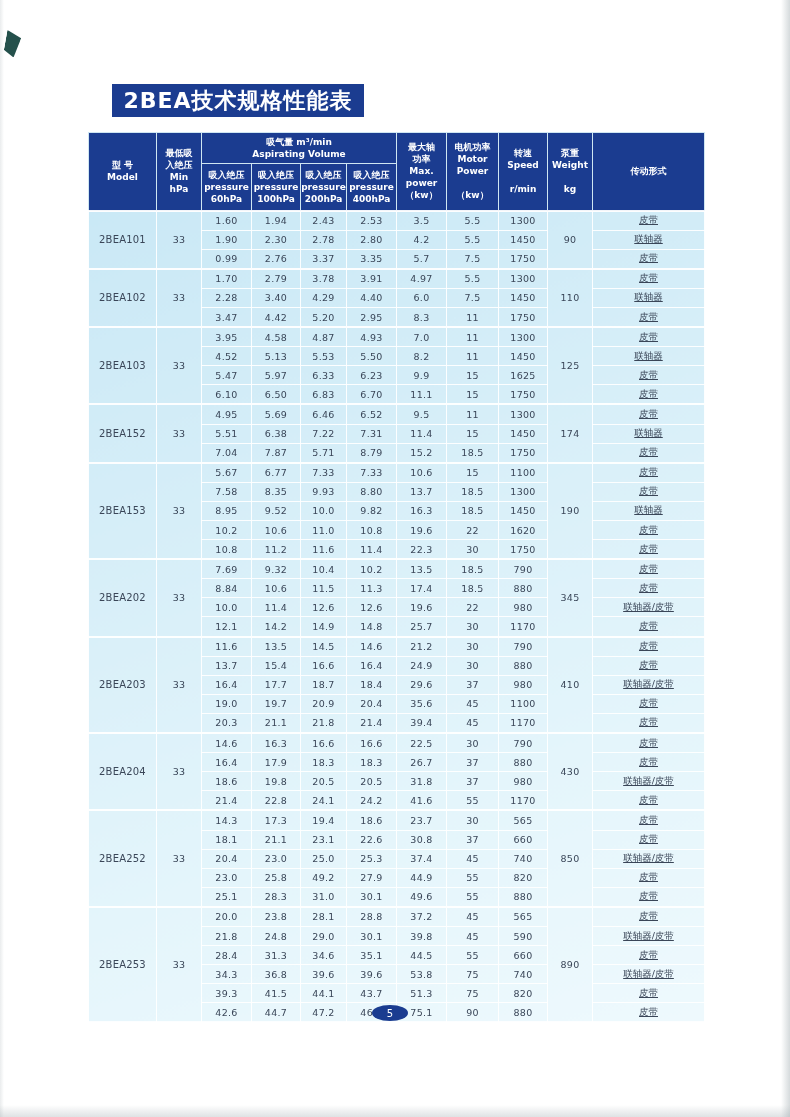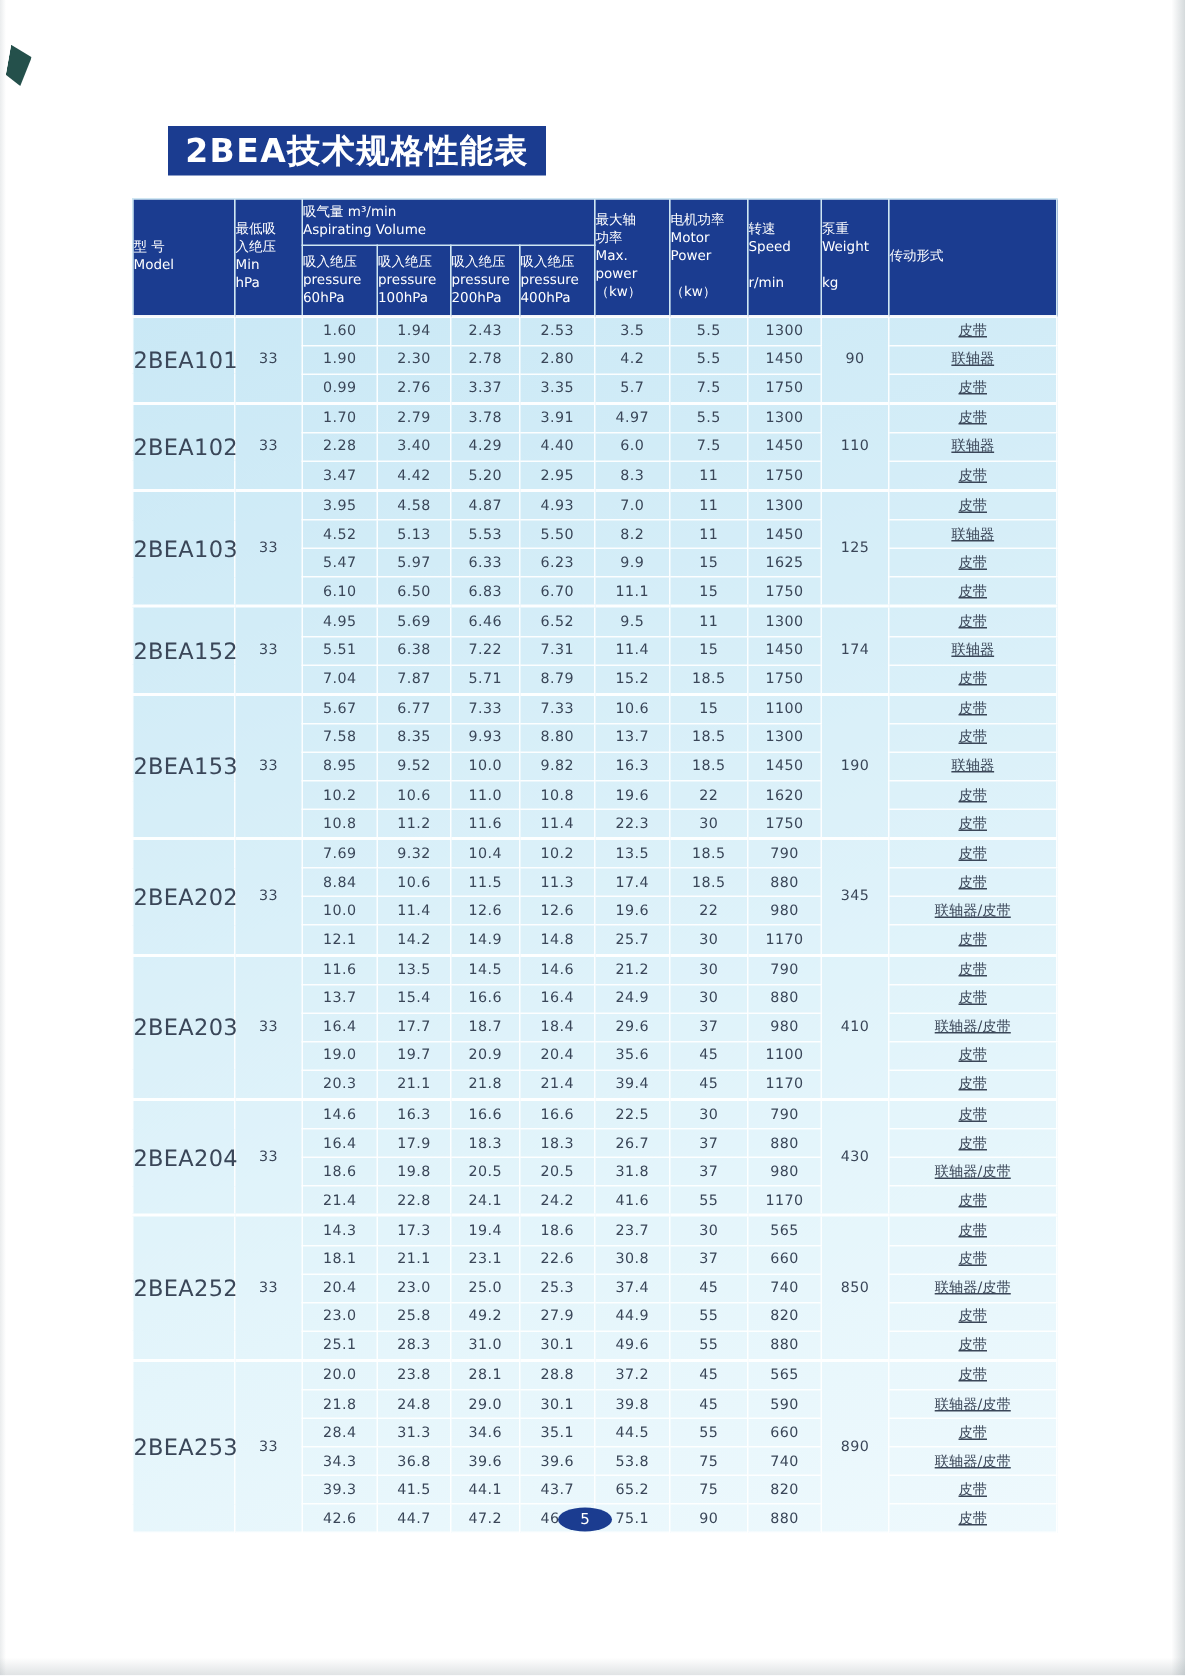--- a/index.html
+++ b/index.html
@@ -25,33 +25,33 @@
     background:#1b3c90; color:#ffffff; display:flex; align-items:center; justify-content:center;
     font-size:22px; font-weight:bold; letter-spacing:1px;margin-left:24px;
   }
 
   table.spec {
     position:absolute; left:88px; top:132px; width:616px;
     border-collapse:collapse; table-layout:fixed;
     background:linear-gradient(160deg, #c7e7f5 0%, #d6eef8 38%, #e4f5fb 72%, #eef9fd 100%);
   }
   table.spec th {
-    background:#1b3c90; color:#ffffff; font-weight:normal;
-    border:1px solid #cfe6f2; text-align:left; vertical-align:middle;
+    background:#1b3c90; color:#ffffff; font-weight:bold;
+    border:1px solid #cfe6f2; text-align:center; vertical-align:middle;
     white-space:pre-line; font-size:9px; line-height:1.35; padding:1px 0;
   }
   table.spec thead tr.h1 th.span2 { height:auto; }
   table.spec thead tr.h1 { height:31px; }
   table.spec thead tr.h2 { height:47px; }
   table.spec td {
     border:1px solid rgba(255,255,255,.92); text-align:center; vertical-align:middle;
     font-size:9.5px; color:#3a4658; height:18.1px; padding:0; letter-spacing:.3px;
   }
   table.spec td.gfirst { border-top:2px solid rgba(255,255,255,.95); }
-  table.spec td.model { font-size:15px; letter-spacing:.2px; }
+  table.spec td.model { font-size:10px; letter-spacing:.2px; }
   table.spec td.trans { letter-spacing:0;text-decoration:underline; }
 
   .page-num {
     position:absolute; left:372px; top:1005px; width:36px; height:16px;
     background:#1b3c90; border-radius:50%; color:#ffffff;
     display:flex; align-items:center; justify-content:center; font-size:10px;
   }
 </style>
 </head>
 <body>
@@ -549,21 +549,21 @@
           <td>53.8</td>
           <td>75</td>
           <td>740</td>
           <td class="trans">联轴器/皮带</td>
         </tr>
         <tr>
           <td>39.3</td>
           <td>41.5</td>
           <td>44.1</td>
           <td>43.7</td>
-          <td>65.2</td>
+          <td>51.3</td>
           <td>75</td>
           <td>820</td>
           <td class="trans">皮带</td>
         </tr>
         <tr>
           <td>42.6</td>
           <td>44.7</td>
           <td>47.2</td>
           <td>46.7</td>
           <td>75.1</td>

